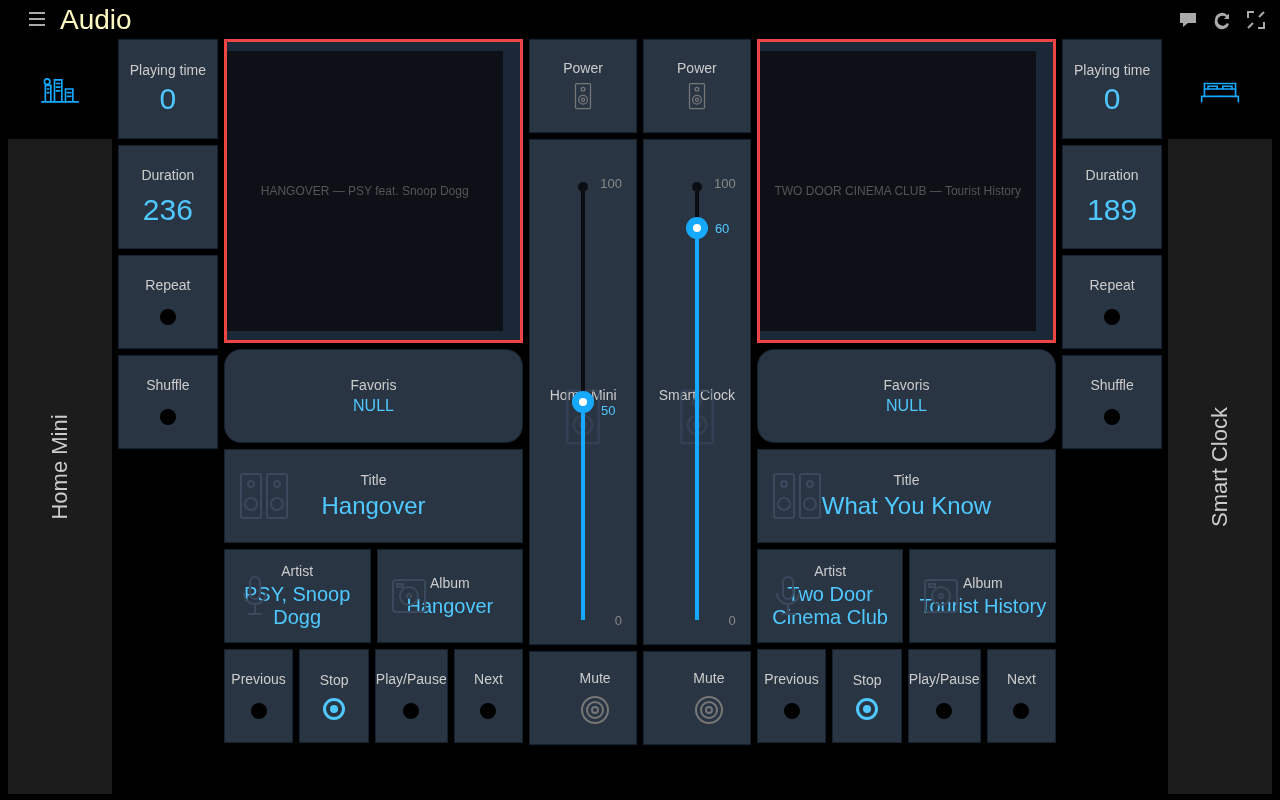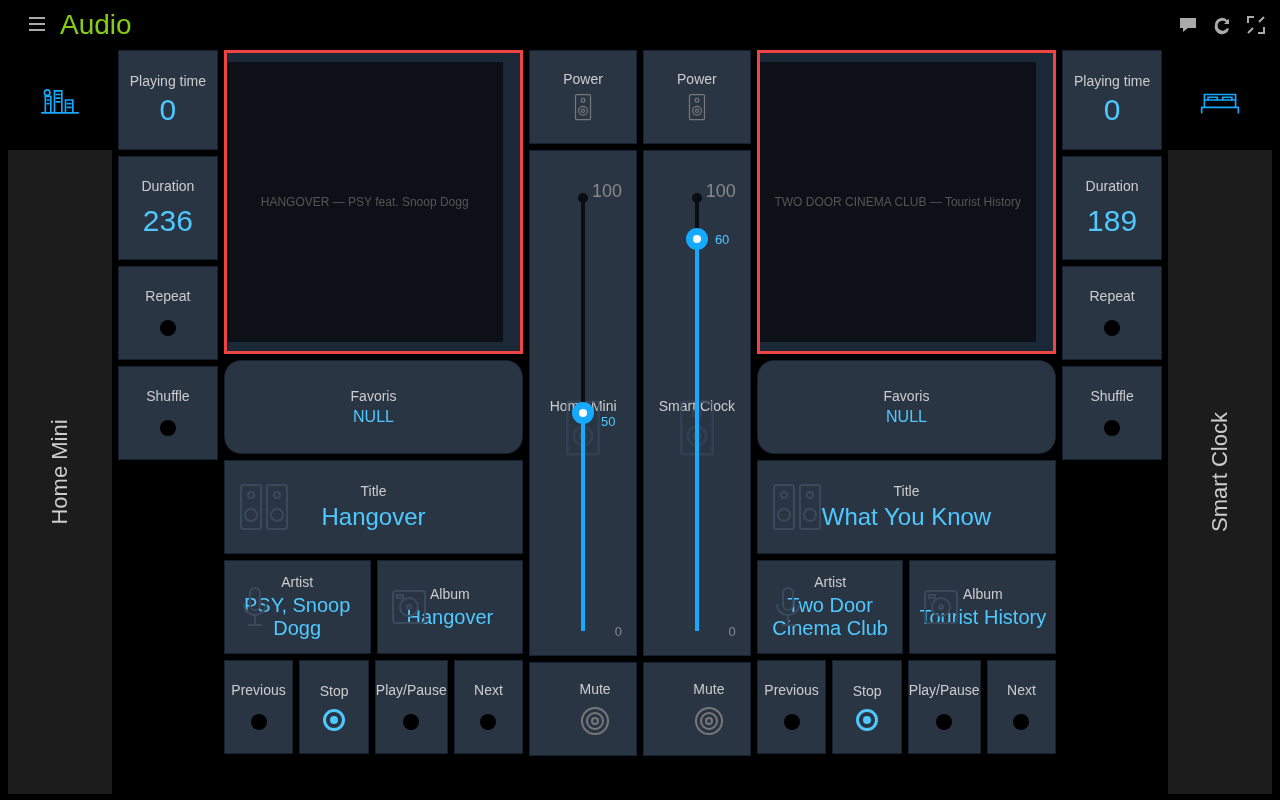--- a/index.html
+++ b/index.html
@@ -1,20 +1,20 @@
 <!DOCTYPE html>
 <html><head>
 <meta charset="utf-8">
 <style>
   * { box-sizing: border-box; margin: 0; padding: 0; }
   html, body { width: 1280px; height: 800px; background: #000; color: #ccc; font-family: "Helvetica Neue", Arial, sans-serif; }
   body { display: flex; flex-direction: column; }
 
   
-  .header { height: 50px; display: flex; align-items: center; padding: 0 14px; color: #84cc16; }
+  .header { height: 39px; display: flex; align-items: center; padding: 0 14px; color: #fef9c3; }
   .header .title { font-size: 28px; font-weight: 300; margin-left: 12px; }
   .header .spacer { flex: 1; }
   .header .hicon { width: 20px; height: 20px; margin-left: 14px; color: #aaa; cursor: pointer; }
 
   .main { flex: 1; display: flex; padding: 0px 8px 6px 8px; }
 
   
   .side { width: 104px; display: flex; flex-direction: column; }
   .side-icon-cell { height: 100px; display: flex; align-items: center; justify-content: center; }
   .side-icon-cell svg { width: 44px; height: 36px; }
@@ -55,21 +55,21 @@
   .power-card { height: 94px; }
   .pwr-inactive { color:#777; }
   .slider-card { height: 506px; position:relative; }
   .slider-title { font-size:14px; color:#ccc; text-align:center; margin-top:6px; }
   .slider-track { position:absolute; left:50%; top: 46px; bottom: 24px; width:4px; background:#0a0d12; transform:translateX(-50%); }
   .slider-fill { position:absolute; left:50%; transform:translateX(-50%); bottom:24px; width:4px; background:#15a9ff; }
   .slider-top { position:absolute; left:50%; transform:translateX(-50%); top:42px; width:10px; height:10px; background:#0a0d12; border-radius:50%; }
   .slider-thumb { position:absolute; left:50%; transform:translate(-50%,50%); width:22px; height:22px; background:#15a9ff; border-radius:50%; display:flex; align-items:center; justify-content:center; }
   .slider-thumb::after { content:''; width:8px; height:8px; background:#fff; border-radius:50%; }
   .slider-val { position:absolute; left: calc(50% + 18px); color:#4fc8ff; font-size:13px; transform: translateY(50%); }
-  .slider-max { position:absolute; right: 14px; top: 30px; color:#888; font-size:18px; }
+  .slider-max { position:absolute; right: 14px; top: 36px; color:#888; font-size:13px; }
   .slider-min { position:absolute; right: 14px; bottom: 16px; color:#888; font-size:13px; }
   .slider-bg-icon { position:absolute; left:50%; top:55%; transform:translate(-50%,-50%); color:#36465a; opacity:0.7; }
   .mute-card { height: 94px; position:relative;padding-left:24px; }
   .mute-ring { margin-top:4px; color:#777; }
 
   .h-100 { height: 100px; }
   .h-104 { height: 104px; gap: 6px; }
 </style>
 </head>
 <body>

